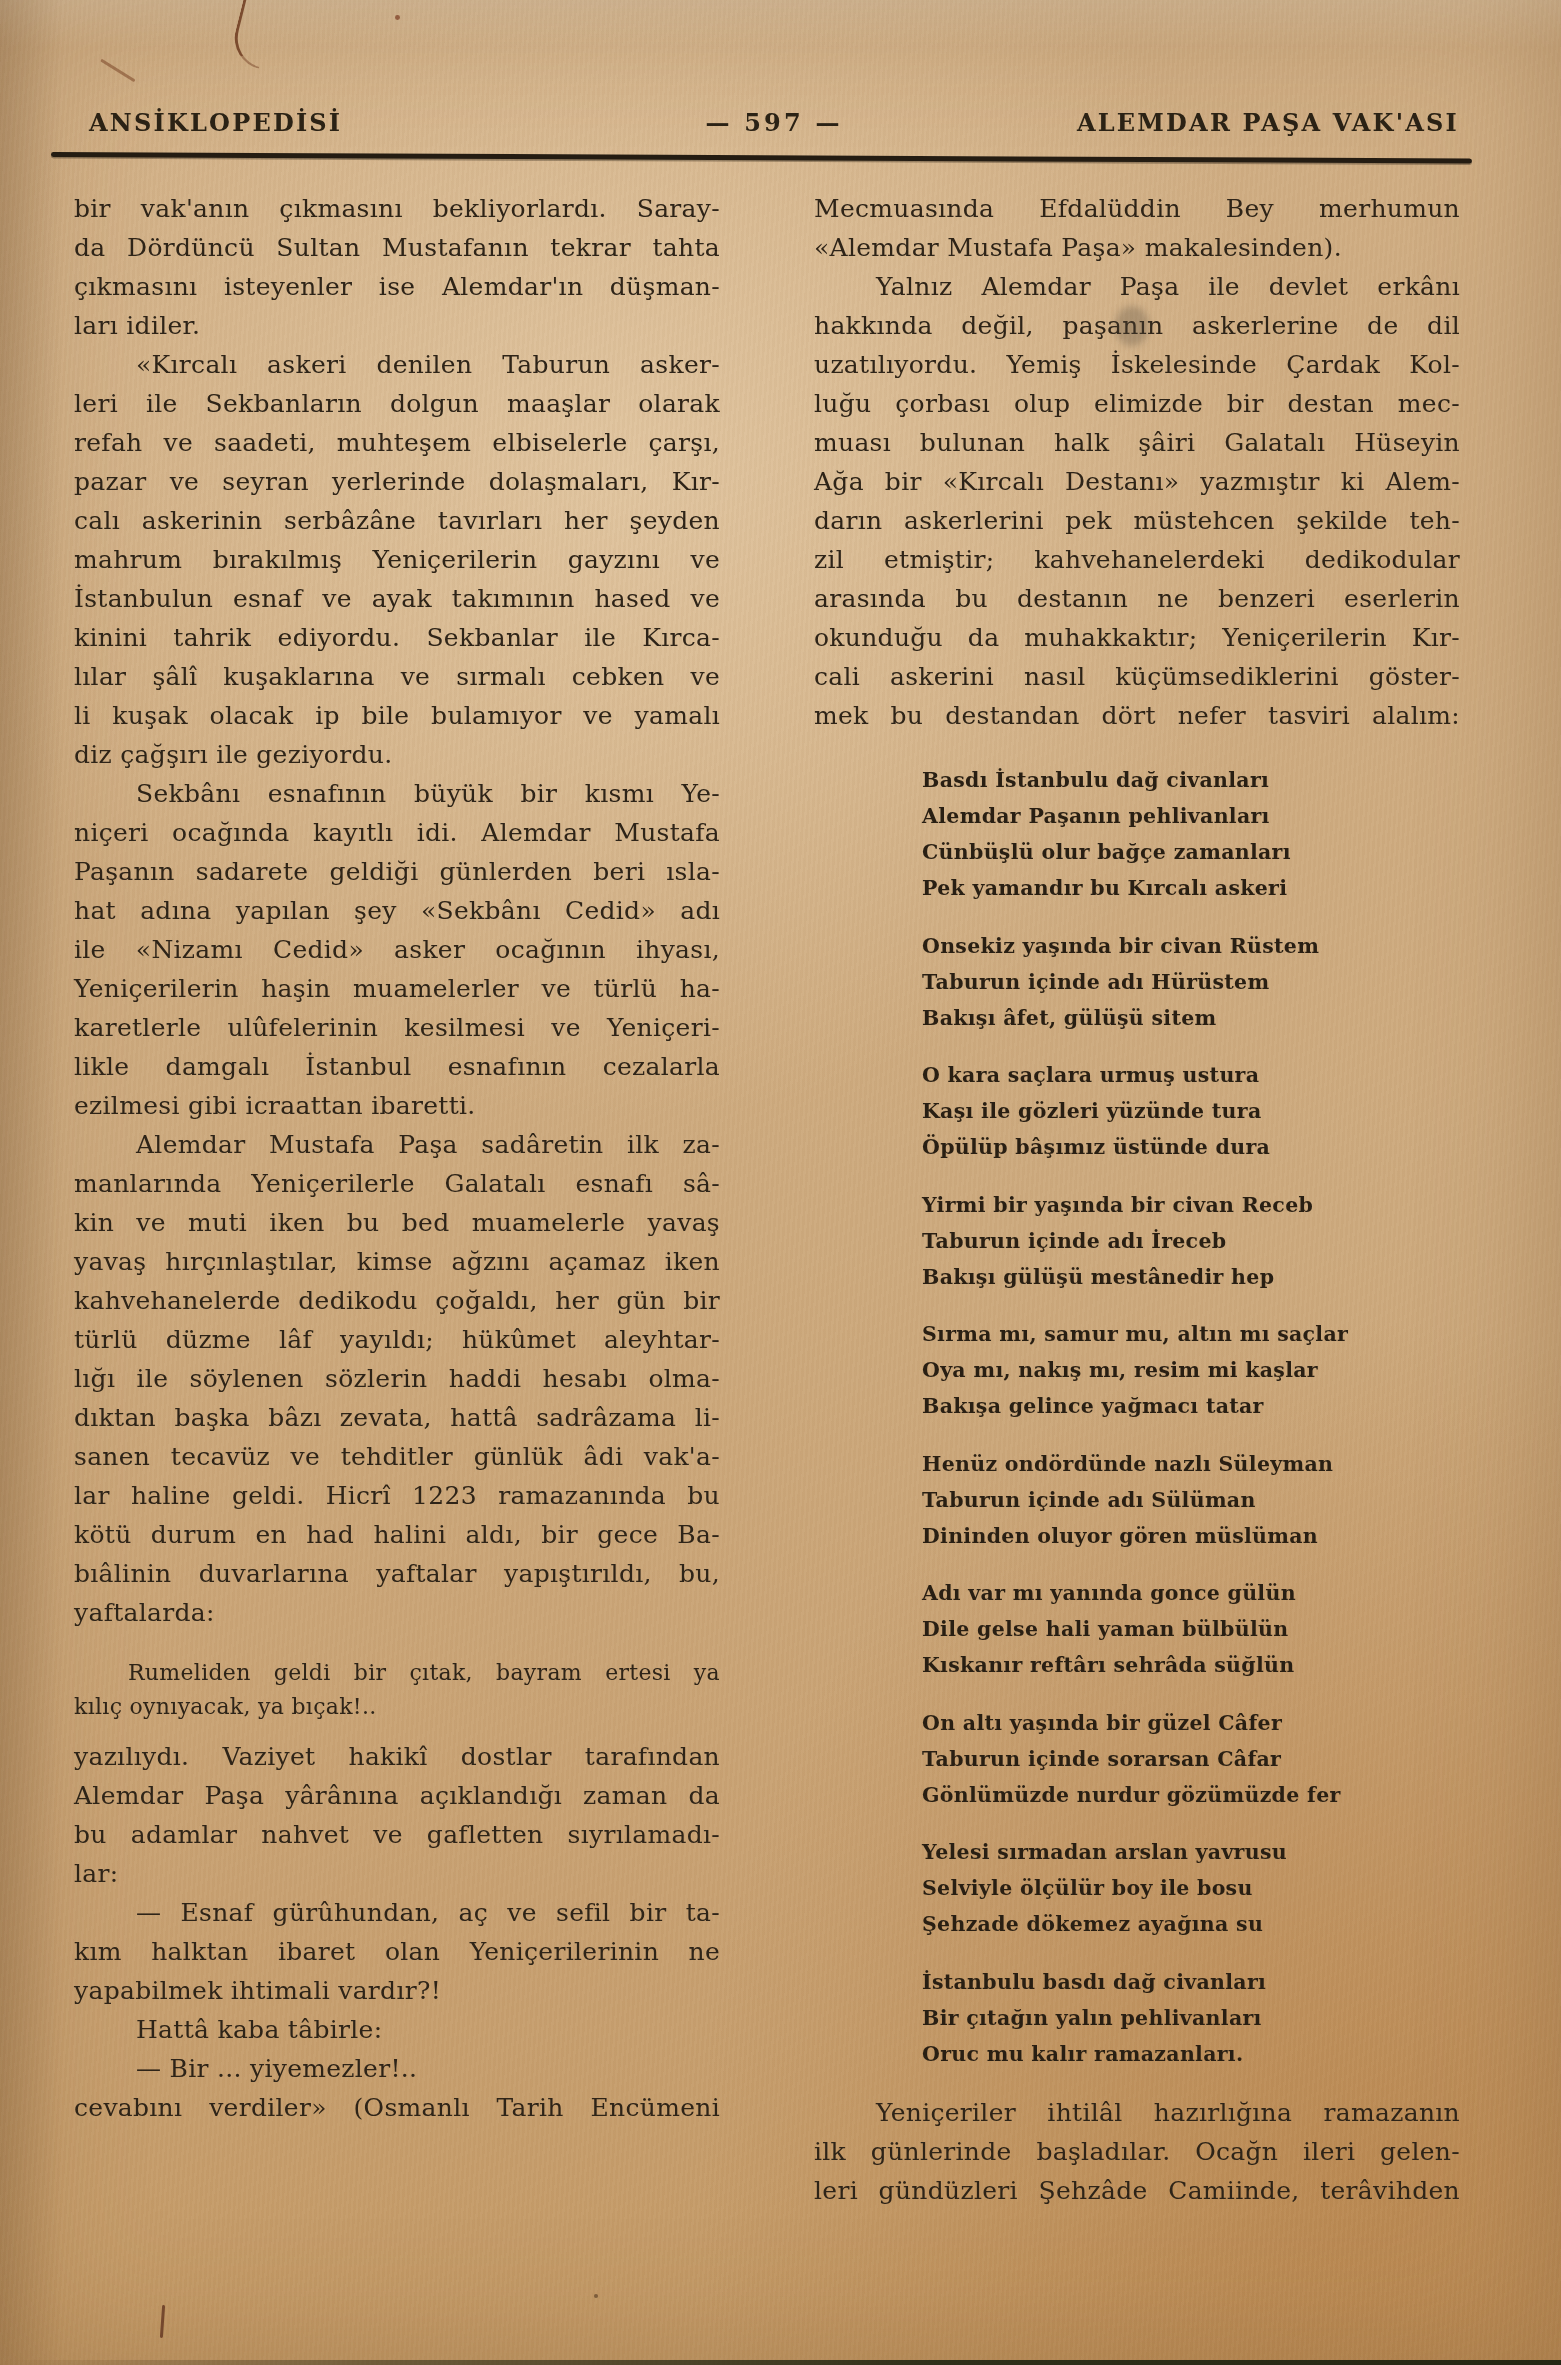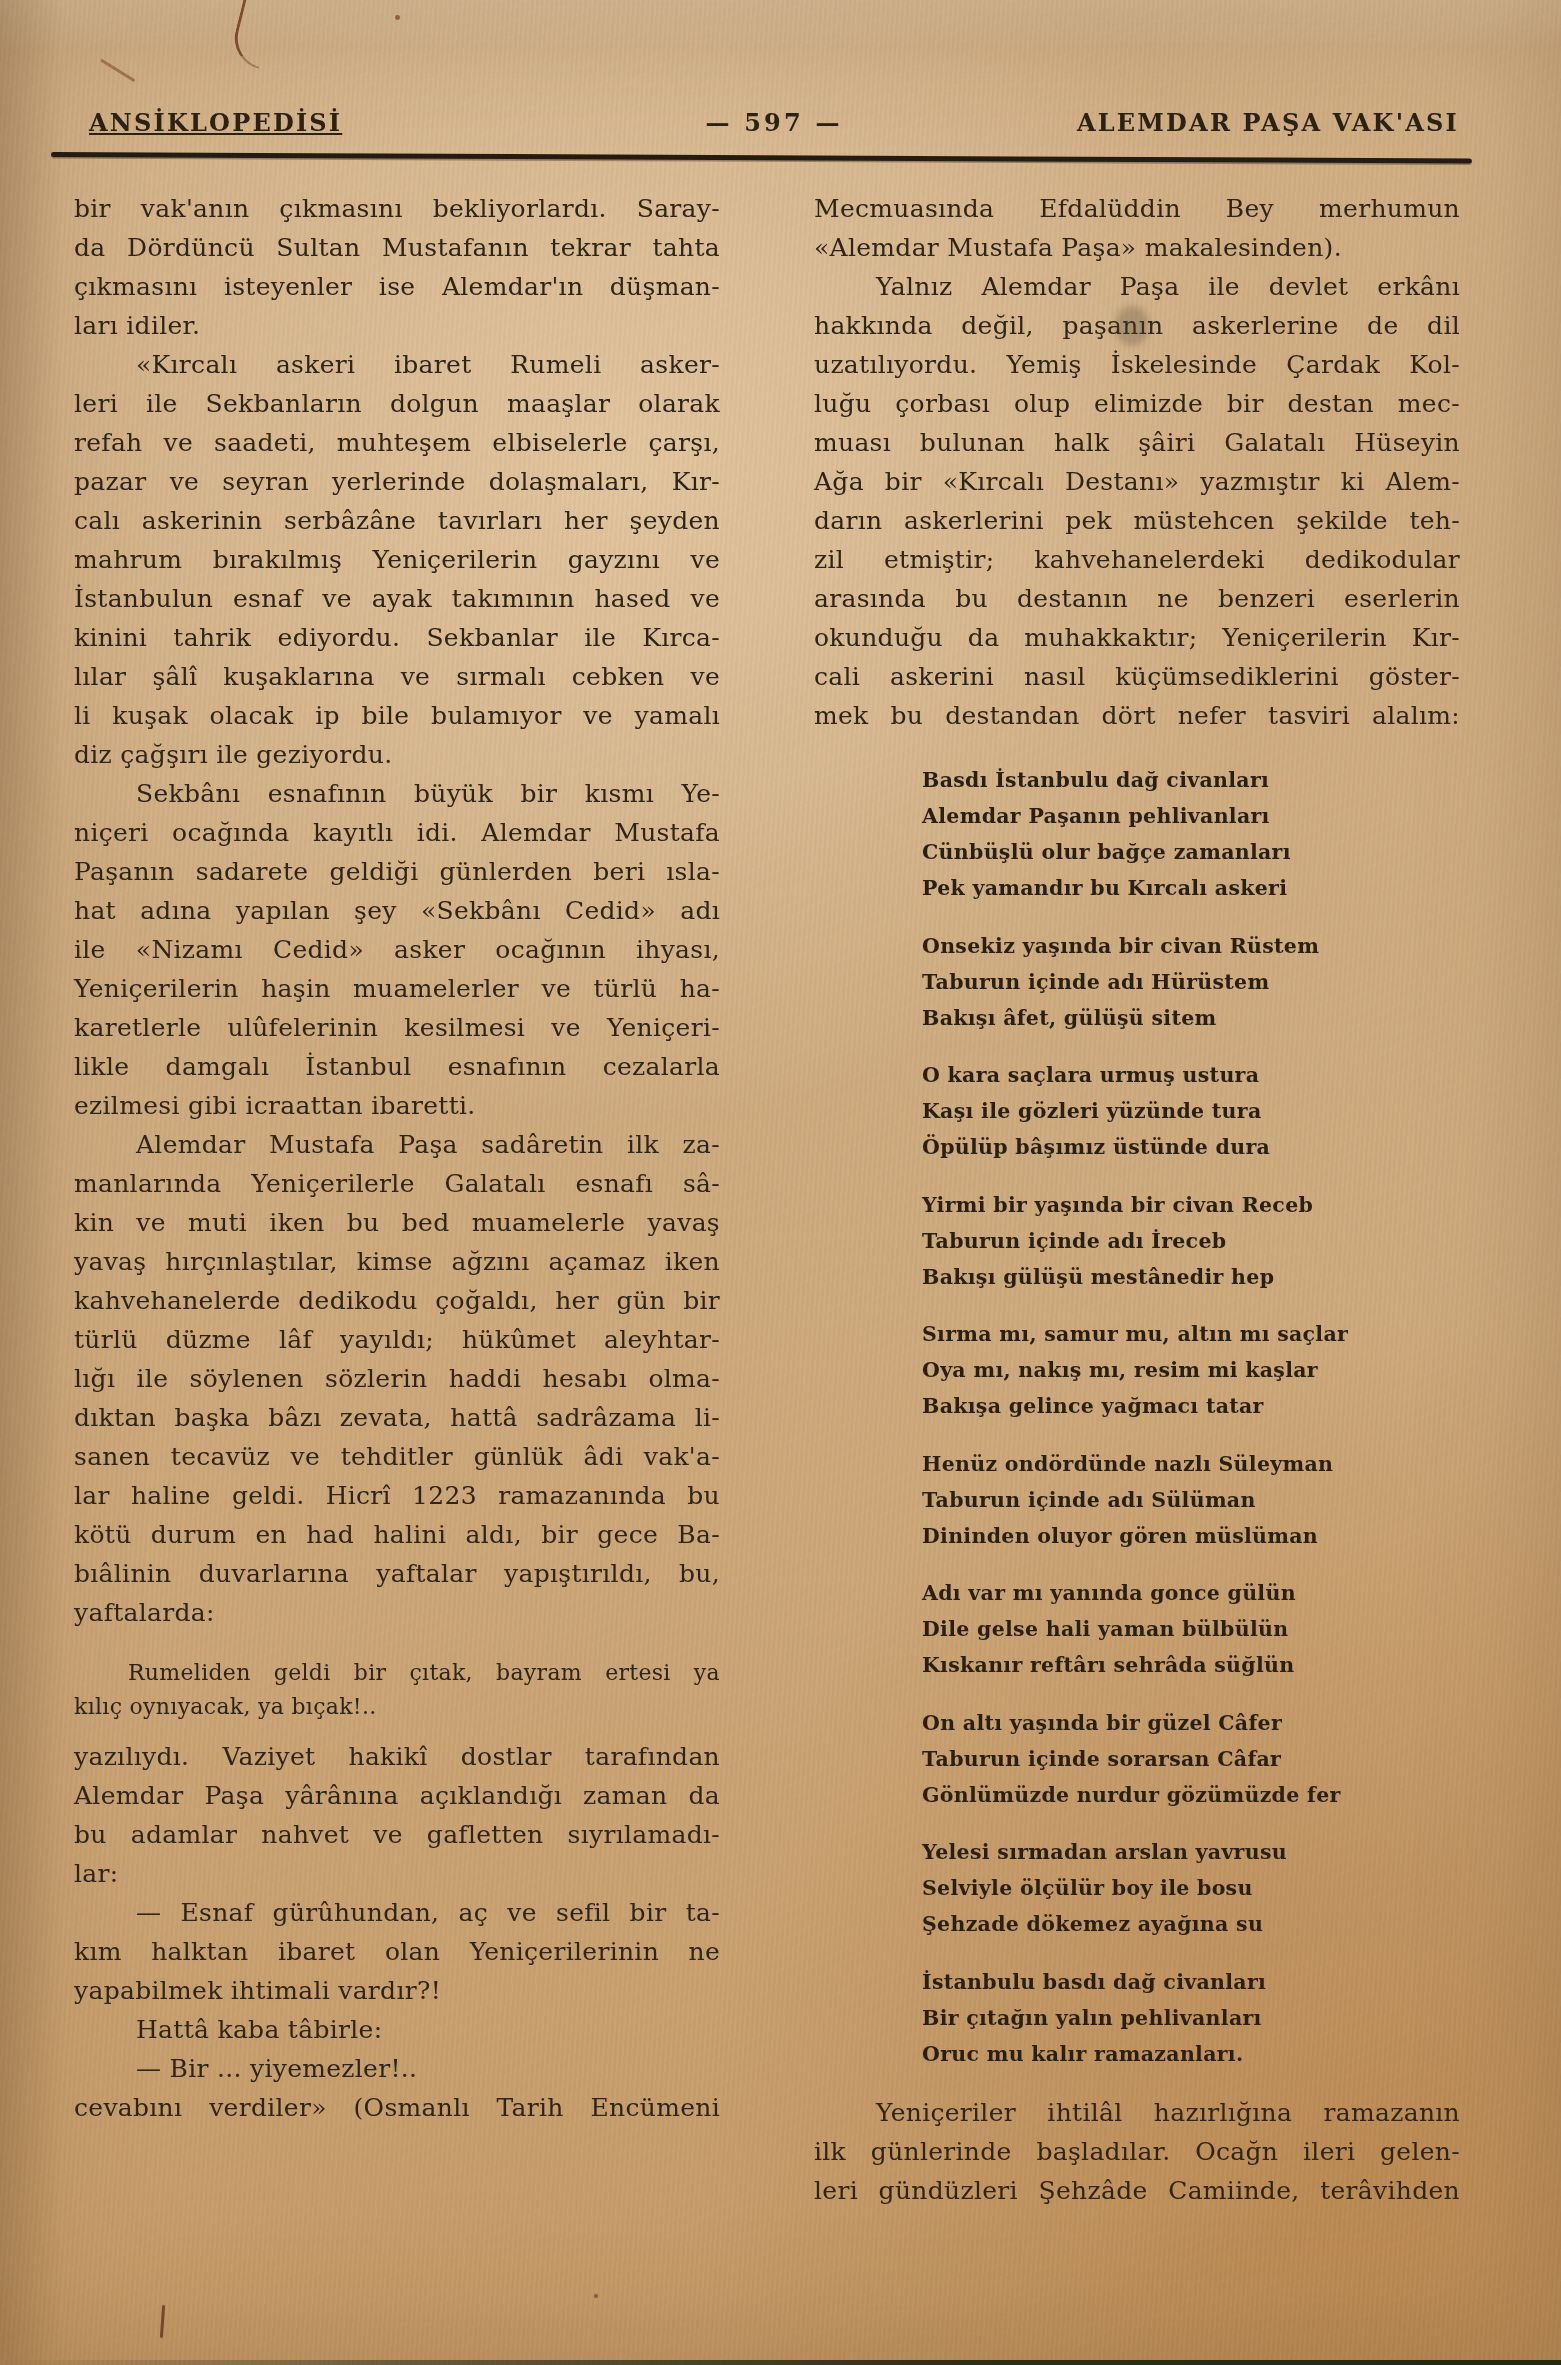--- a/index.html
+++ b/index.html
@@ -19,21 +19,21 @@
       radial-gradient(ellipse 62% 52% at 88% 92%, rgba(168,106,44,0.38), rgba(168,106,44,0) 70%),
       linear-gradient(180deg, #d0ae84 0%, #cdaa7e 52%, #c8a172 80%, #c49a66 100%);
     box-shadow: inset 0 0 140px rgba(104,70,32,0.28);
     overflow:hidden;
   }
   .header {
     position:absolute; left:89px; top:108px; width:1370px;
     display:flex; justify-content:space-between; align-items:baseline;
     font-weight:bold; font-size:24px; letter-spacing:2.2px; color:#2b2215;
   }
-  .header .h-left  { flex:1; text-align:left;text-decoration:underline; }
+  .header .h-left  { flex:1; text-align:left; }
   .header .h-mid   { flex:0 0 auto; text-align:center; letter-spacing:3.2px; }
   .header .h-right { flex:1; text-align:right; }
   .rule {
     position:absolute; left:51px; top:152px; width:1421px; height:4.8px;
     background:#241c12; border-radius:2.7px;
     transform:rotate(0.26deg); transform-origin:left center;
     box-shadow:0 1.6px 0.5px rgba(36,28,18,0.35);
   }
   .col { position:absolute; top:189px; width:646px; font-size:25px; line-height:39px; }
   .col-left  { left:74px;  }
@@ -86,21 +86,21 @@
   <div class="rule"></div>
 
   <div class="col col-left">
       <div class="block para">
         <div class="line fill">bir vak'anın çıkmasını bekliyorlardı. Saray-</div>
         <div class="line fill">da Dördüncü Sultan Mustafanın tekrar tahta</div>
         <div class="line fill">çıkmasını isteyenler ise Alemdar'ın düşman-</div>
         <div class="line">ları idiler.</div>
       </div>
       <div class="block para">
-        <div class="line indent fill">«Kırcalı askeri ibaret Rumeli asker-</div>
+        <div class="line indent fill">«Kırcalı askeri denilen Taburun asker-</div>
         <div class="line fill">leri ile Sekbanların dolgun maaşlar olarak</div>
         <div class="line fill">refah ve saadeti, muhteşem elbiselerle çarşı,</div>
         <div class="line fill">pazar ve seyran yerlerinde dolaşmaları, Kır-</div>
         <div class="line fill">calı askerinin serbâzâne tavırları her şeyden</div>
         <div class="line fill">mahrum bırakılmış Yeniçerilerin gayzını ve</div>
         <div class="line fill">İstanbulun esnaf ve ayak takımının hased ve</div>
         <div class="line fill">kinini tahrik ediyordu. Sekbanlar ile Kırca-</div>
         <div class="line fill">lılar şâlî kuşaklarına ve sırmalı cebken ve</div>
         <div class="line fill">li kuşak olacak ip bile bulamıyor ve yamalı</div>
         <div class="line">diz çağşırı ile geziyordu.</div>

